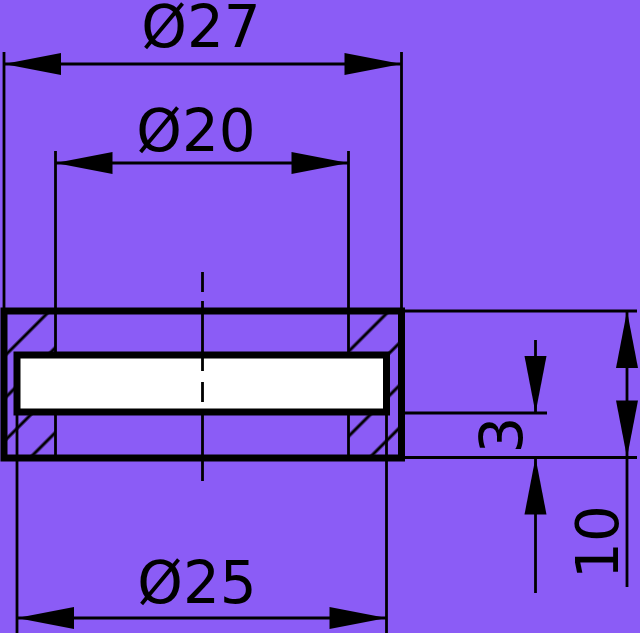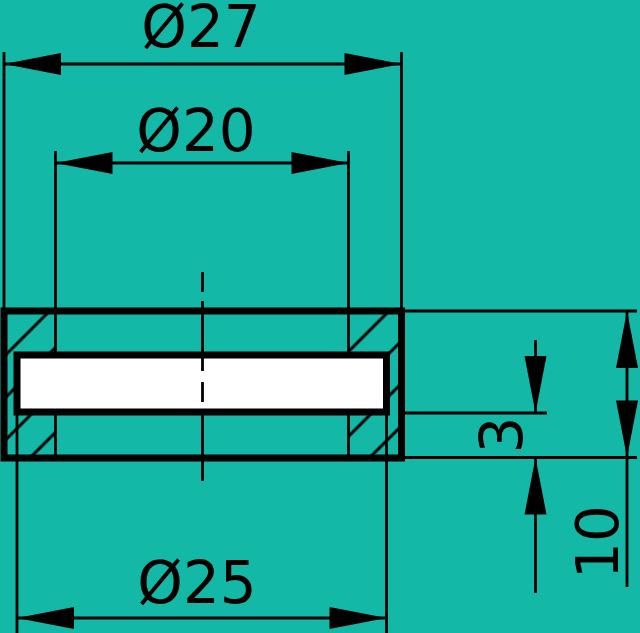--- a/index.html
+++ b/index.html
@@ -1,20 +1,20 @@
 <!DOCTYPE html>
 <html><head>
 <meta charset="utf-8">
 <style>
   html, body { margin: 0; padding: 0; background: #ffffff; }
   .drawing-canvas {
     position: relative;
     width: 640px;
     height: 633px;
-    background: #14b8a6;
+    background: #8b5cf6;
     overflow: hidden;
   }
   svg { display: block; }
   .dim-text {
     font-family: "DejaVu Sans", "Liberation Sans", sans-serif;
     font-size: 58px;
     fill: #000000;
   }
   .thin  { stroke: #000000; stroke-width: 2.8; fill: none; }
   .thick { stroke: #000000; stroke-width: 7;   fill: none; }

